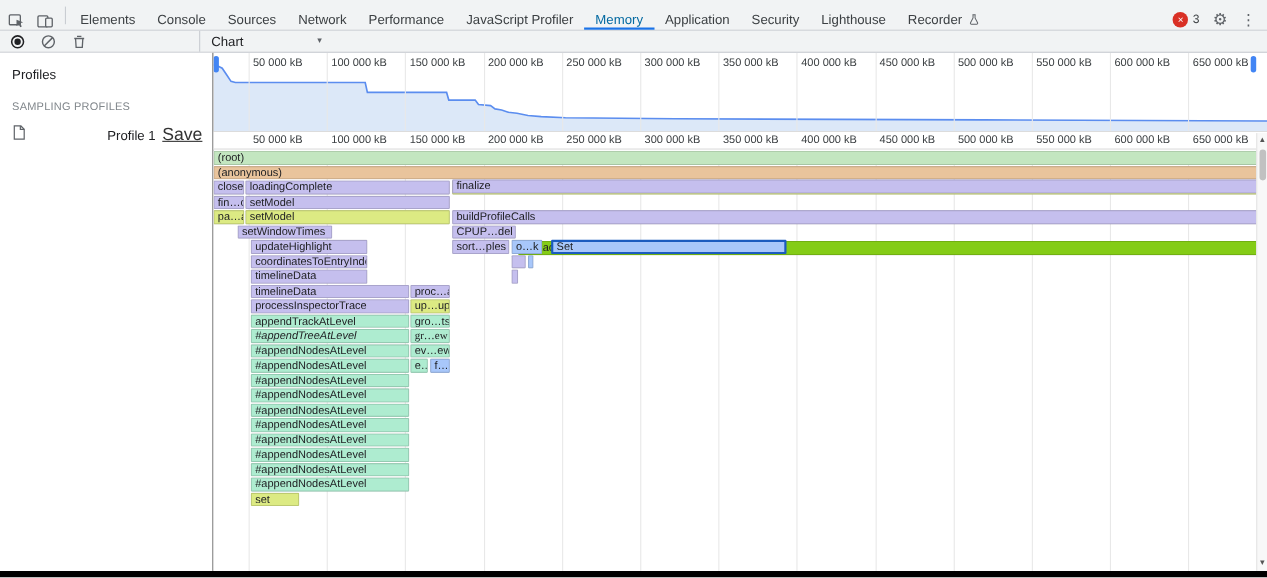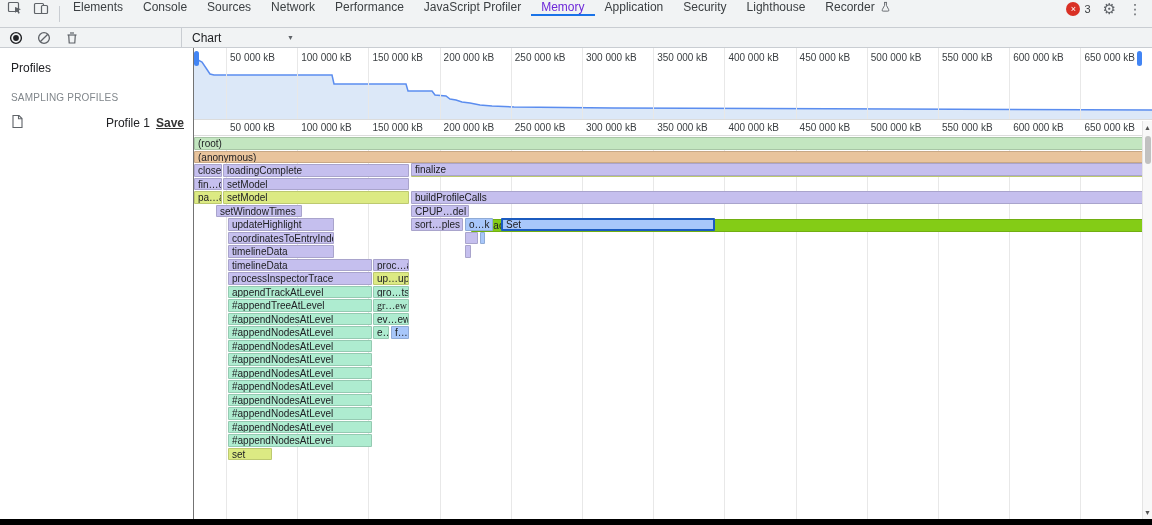--- a/index.html
+++ b/index.html
@@ -2,27 +2,27 @@
 <html><head>
 <meta charset="utf-8">
 <style>
   * { box-sizing: border-box; margin: 0; padding: 0; }
   html, body { background: #fff; }
   body { font-family: "Liberation Sans", sans-serif; }
 
   .devtools { position: relative; width: 1152px; height: 519px; background: #fff; overflow: hidden; color: #202124; }
 
   
-  .tabbar { display: flex; align-items: flex-start; height: 28px; background: #f1f3f4; border-bottom: 1px solid #c9cdd2; font-size: 12px; color: #3c4043; }
+  .tabbar { display: flex; align-items: flex-end; height: 28px; background: #f1f3f4; border-bottom: 1px solid #c9cdd2; font-size: 12px; color: #3c4043; }
   .icons-left { display: flex; align-items: center; padding: 0 2px; }
   .icon-btn { width: 26px; height: 100%; display: flex; align-items: center; justify-content: center; cursor: pointer; }
   .vsep { width: 1px; height: 16px; background: #c9cdd2; align-self: center; margin: 0 3px; }
   .tabstrip { display: flex; align-items: stretch; }
   .tab { display: flex; align-items: center; gap: 5px; padding: 0 10px; border-bottom: 2px solid transparent; cursor: pointer; white-space: nowrap; }
-  .tab.active { color: #6d28d9; border-bottom-color: #1a73e8; }
+  .tab.active { color: #0369a1; border-bottom-color: #1a73e8; }
   .tabbar-right { margin-left: auto; display: flex; align-items: center; gap: 12px; padding-right: 10px; }
   .err { display: flex; align-items: center; gap: 4px; cursor: pointer; }
   .errdot { width: 14px; height: 14px; border-radius: 50%; background: #d93025; color: #fff; font-size: 9px; line-height: 14px; text-align: center; }
   .errcount { font-size: 11px; color: #3c4043; }
   .gear { font-size: 15px; color: #5f6368; cursor: pointer; }
   .kebab { font-size: 14px; color: #5f6368; cursor: pointer; }
 
   
   .toolbar { display: flex; align-items: center; height: 20px; background: #f1f3f4; border-bottom: 1px solid #c9cdd2; }
   .toolbar-left { display: flex; align-items: center; gap: 10px; width: 182px; height: 100%; padding-left: 7px; border-right: 1px solid #c9cdd2; }
@@ -30,21 +30,21 @@
   .chart-select { display: flex; align-items: center; justify-content: space-between; width: 112px; padding-left: 10px; font-size: 12px; color: #202124; cursor: pointer; }
   .chart-caret { font-size: 7px; color: #5f6368; }
 
   
   .content { display: flex; height: 471px; }
   .sidebar { width: 194px; flex: none; border-right: 1px solid #737373; background: #fff; }
   .sb-title { font-size: 12px; color: #202124; padding: 13px 0 0 11px; }
   .sb-section { font-size: 10px; color: #80868b; padding: 17px 0 9px 11px; letter-spacing: .2px; }
   .profile-row { display: flex; align-items: center; height: 22px; padding: 0 9px 0 10px; gap: 6px; cursor: pointer; }
   .profile-name { font-size: 12px; flex: 1; text-align: right; }
-  .save-link { font-size: 12px; color: #333; text-decoration: underline; cursor: pointer; font-weight: bold; }
+  .save-link { font-size: 16px; color: #333; text-decoration: underline; cursor: pointer; }
 
   .panel { position: relative; flex: 1; overflow: hidden; }
 
   
   .overview { position: relative; height: 72px; border-bottom: 1px solid #dcdcdc; overflow: hidden; }
   .grid { position: absolute; top: 0; bottom: 0; width: 1px; background: #e8e8e8; }
   .rl { position: absolute; top: 4px; font-size: 10px; color: #3c4043; white-space: nowrap; }
   .ovsvg { position: absolute; left: 0; top: 0; }
   .handle { position: absolute; top: 3px; width: 5px; height: 15px; border-radius: 3px; background: #4285f4; z-index: 4; }
   .hl { left: 0; }
@@ -273,21 +273,21 @@
           <div class="frame" style="left: 271px; top: 94.5px; width: 13px; background: rgb(197, 191, 238);"></div>
           <div class="frame" style="left: 286px; top: 94.5px; width: 5px; background: rgb(168, 199, 250);"></div>
           <div class="frame" style="left: 34px; top: 108px; width: 106px; background: rgb(197, 191, 238);">timelineData</div>
           <div class="frame" style="left: 271px; top: 108px; width: 6px; background: rgb(197, 191, 238);"></div>
           <div class="frame" style="left: 34px; top: 121.5px; width: 144px; background: rgb(197, 191, 238);">timelineData</div>
           <div class="frame" style="left: 179px; top: 121.5px; width: 36px; background: rgb(197, 191, 238);">proc…ata</div>
           <div class="frame" style="left: 34px; top: 135px; width: 144px; background: rgb(197, 191, 238);">processInspectorTrace</div>
           <div class="frame" style="left: 179px; top: 135px; width: 36px; background: rgb(220, 234, 131);">up…up</div>
           <div class="frame" style="left: 34px; top: 148.5px; width: 144px; background: rgb(174, 236, 208);">appendTrackAtLevel</div>
           <div class="frame" style="left: 179px; top: 148.5px; width: 36px; background: rgb(174, 236, 208);">gro…ts</div>
-          <div class="frame" style="left: 34px; top: 162px; width: 144px; background: rgb(174, 236, 208);">#appendTreeAtLevel</div>
+          <div class="frame" style="left: 34px; top: 162px; width: 144px; background: rgb(174, 236, 208); font-style: italic;">#appendTreeAtLevel</div>
           <div class="frame" style="left: 179px; top: 162px; width: 36px; background: rgb(174, 236, 208); font-family: Liberation Serif, serif;">gr…ew</div>
           <div class="frame" style="left: 34px; top: 175.5px; width: 144px; background: rgb(174, 236, 208);">#appendNodesAtLevel</div>
           <div class="frame" style="left: 179px; top: 175.5px; width: 36px; background: rgb(174, 236, 208);">ev…ew</div>
           <div class="frame" style="left: 34px; top: 189px; width: 144px; background: rgb(174, 236, 208);">#appendNodesAtLevel</div>
           <div class="frame" style="left: 179px; top: 189px; width: 16px; background: rgb(174, 236, 208);">e…</div>
           <div class="frame" style="left: 197px; top: 189px; width: 18px; background: rgb(168, 199, 250);">f…r</div>
           <div class="frame" style="left: 34px; top: 202.5px; width: 144px; background: rgb(174, 236, 208);">#appendNodesAtLevel</div>
           <div class="frame" style="left: 34px; top: 216px; width: 144px; background: rgb(174, 236, 208);">#appendNodesAtLevel</div>
           <div class="frame" style="left: 34px; top: 229.5px; width: 144px; background: rgb(174, 236, 208);">#appendNodesAtLevel</div>
           <div class="frame" style="left: 34px; top: 243px; width: 144px; background: rgb(174, 236, 208);">#appendNodesAtLevel</div>

